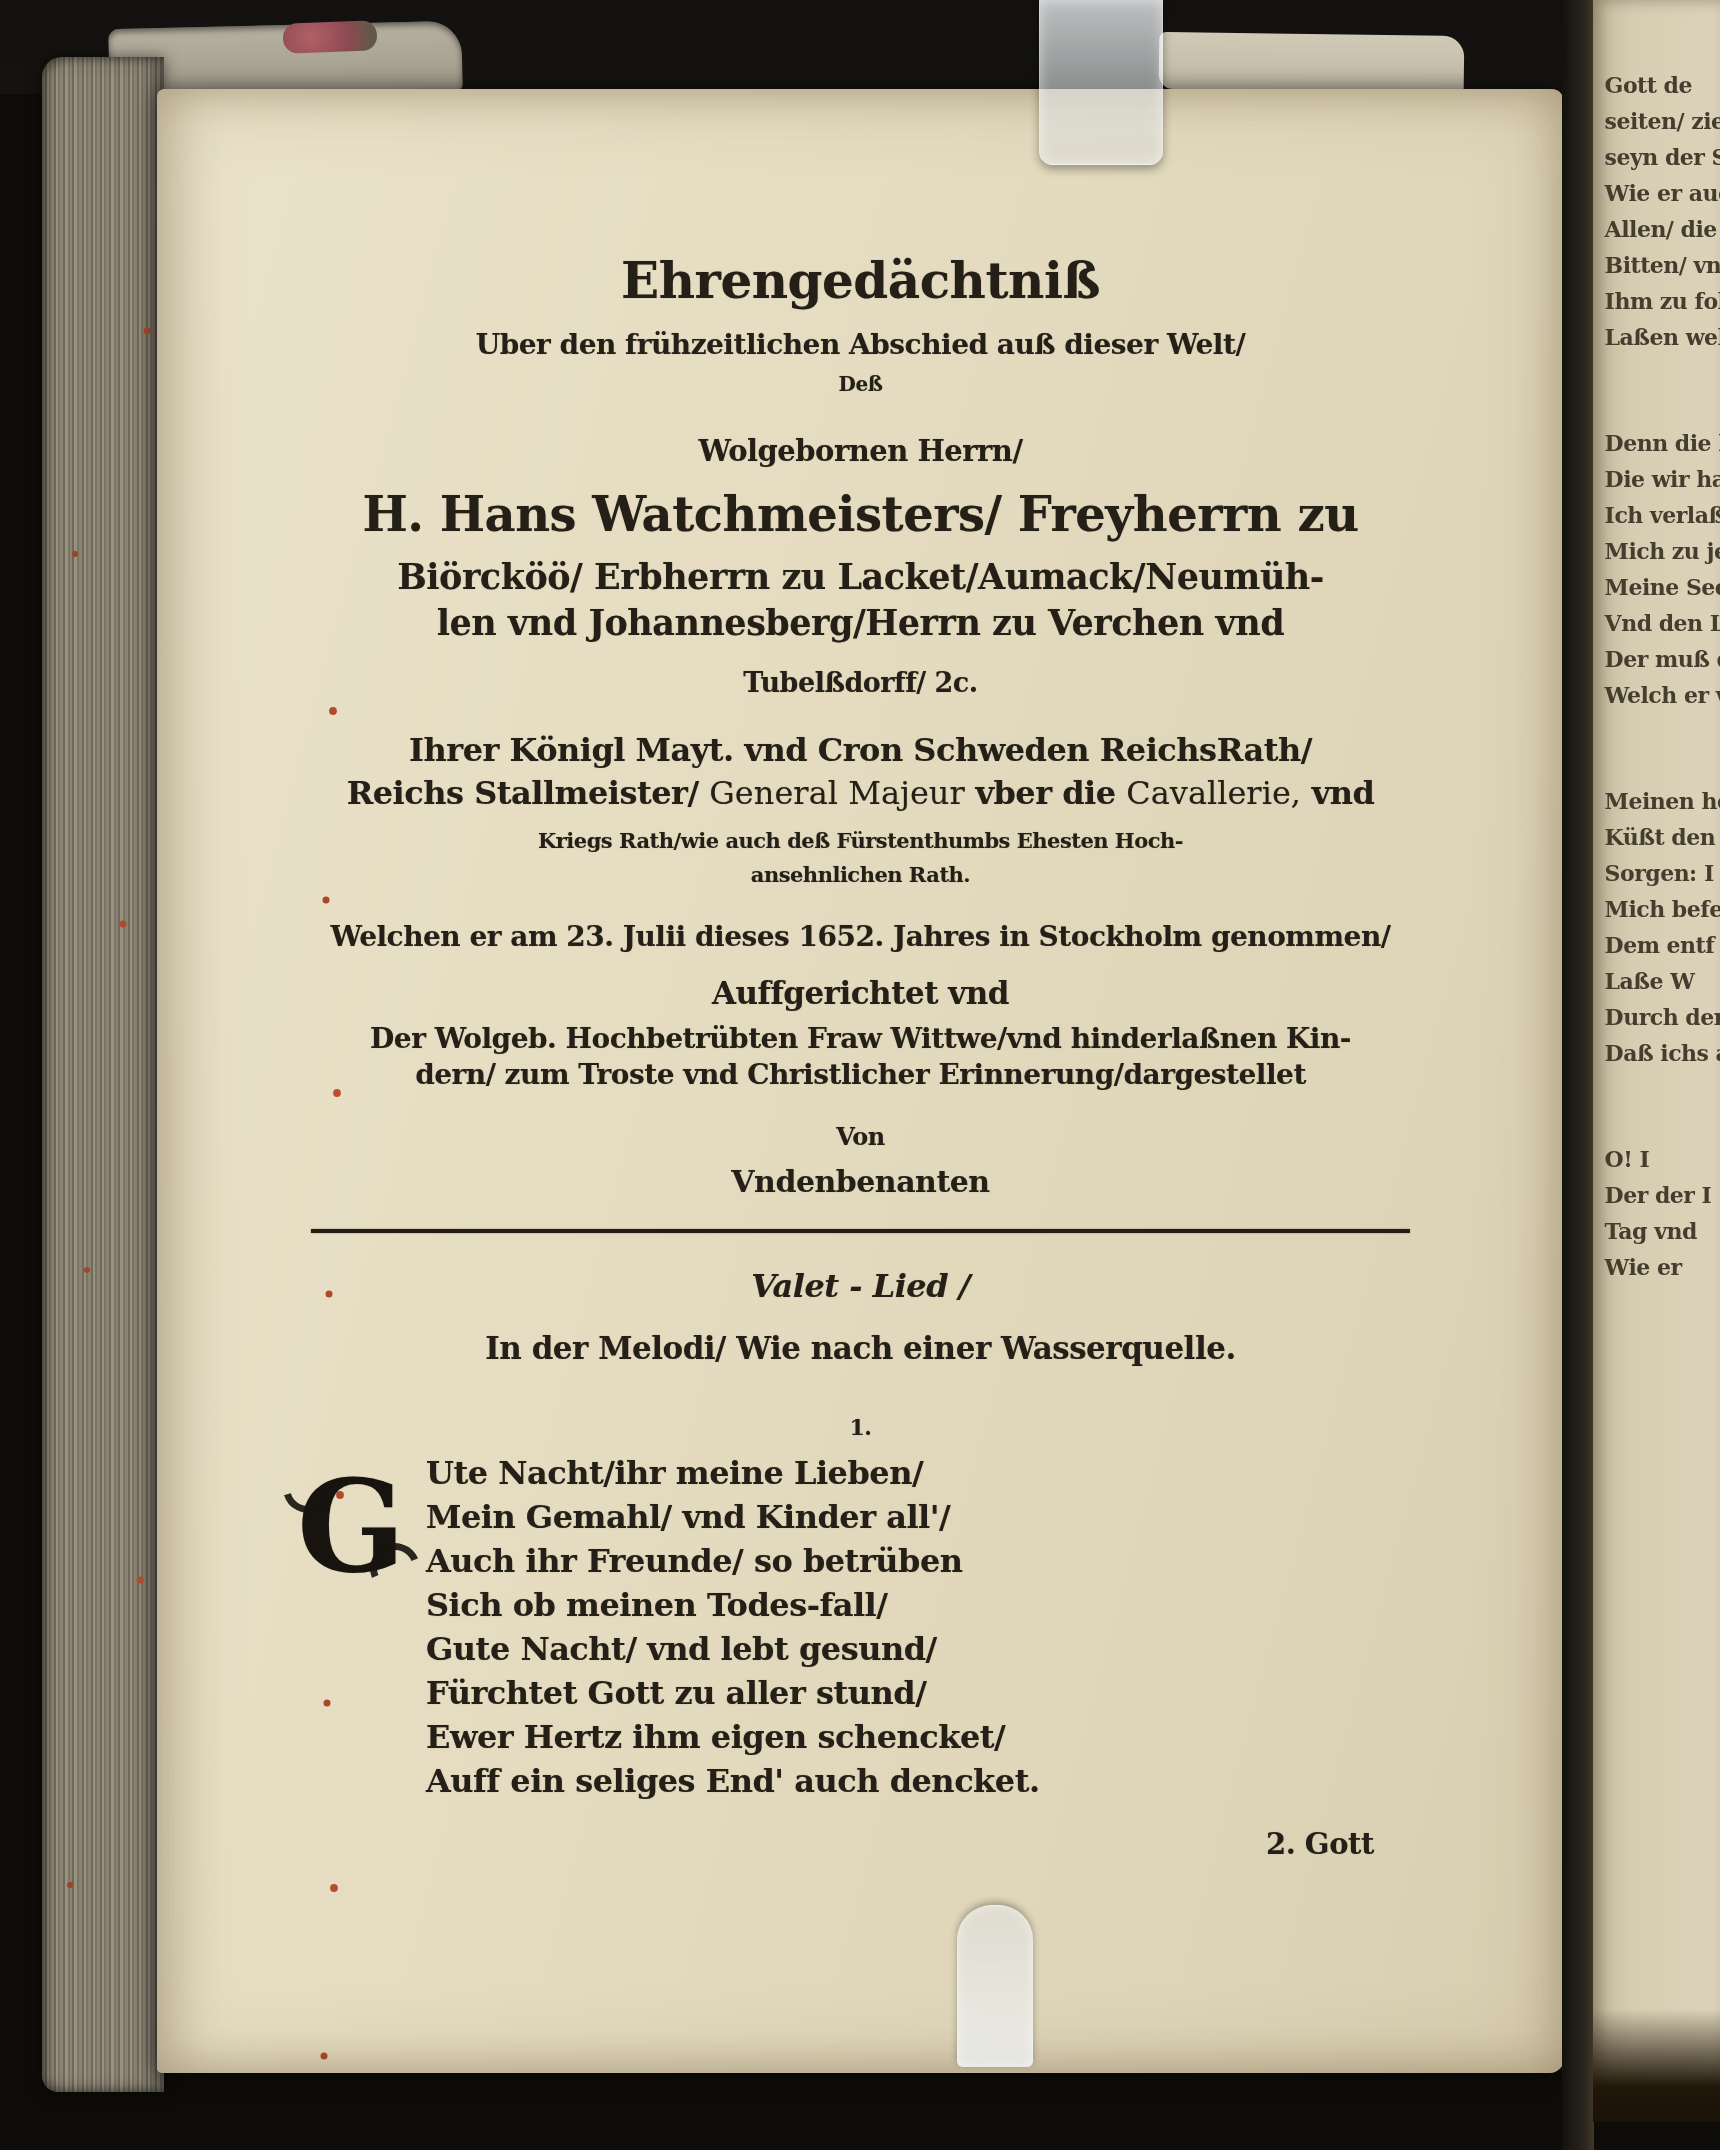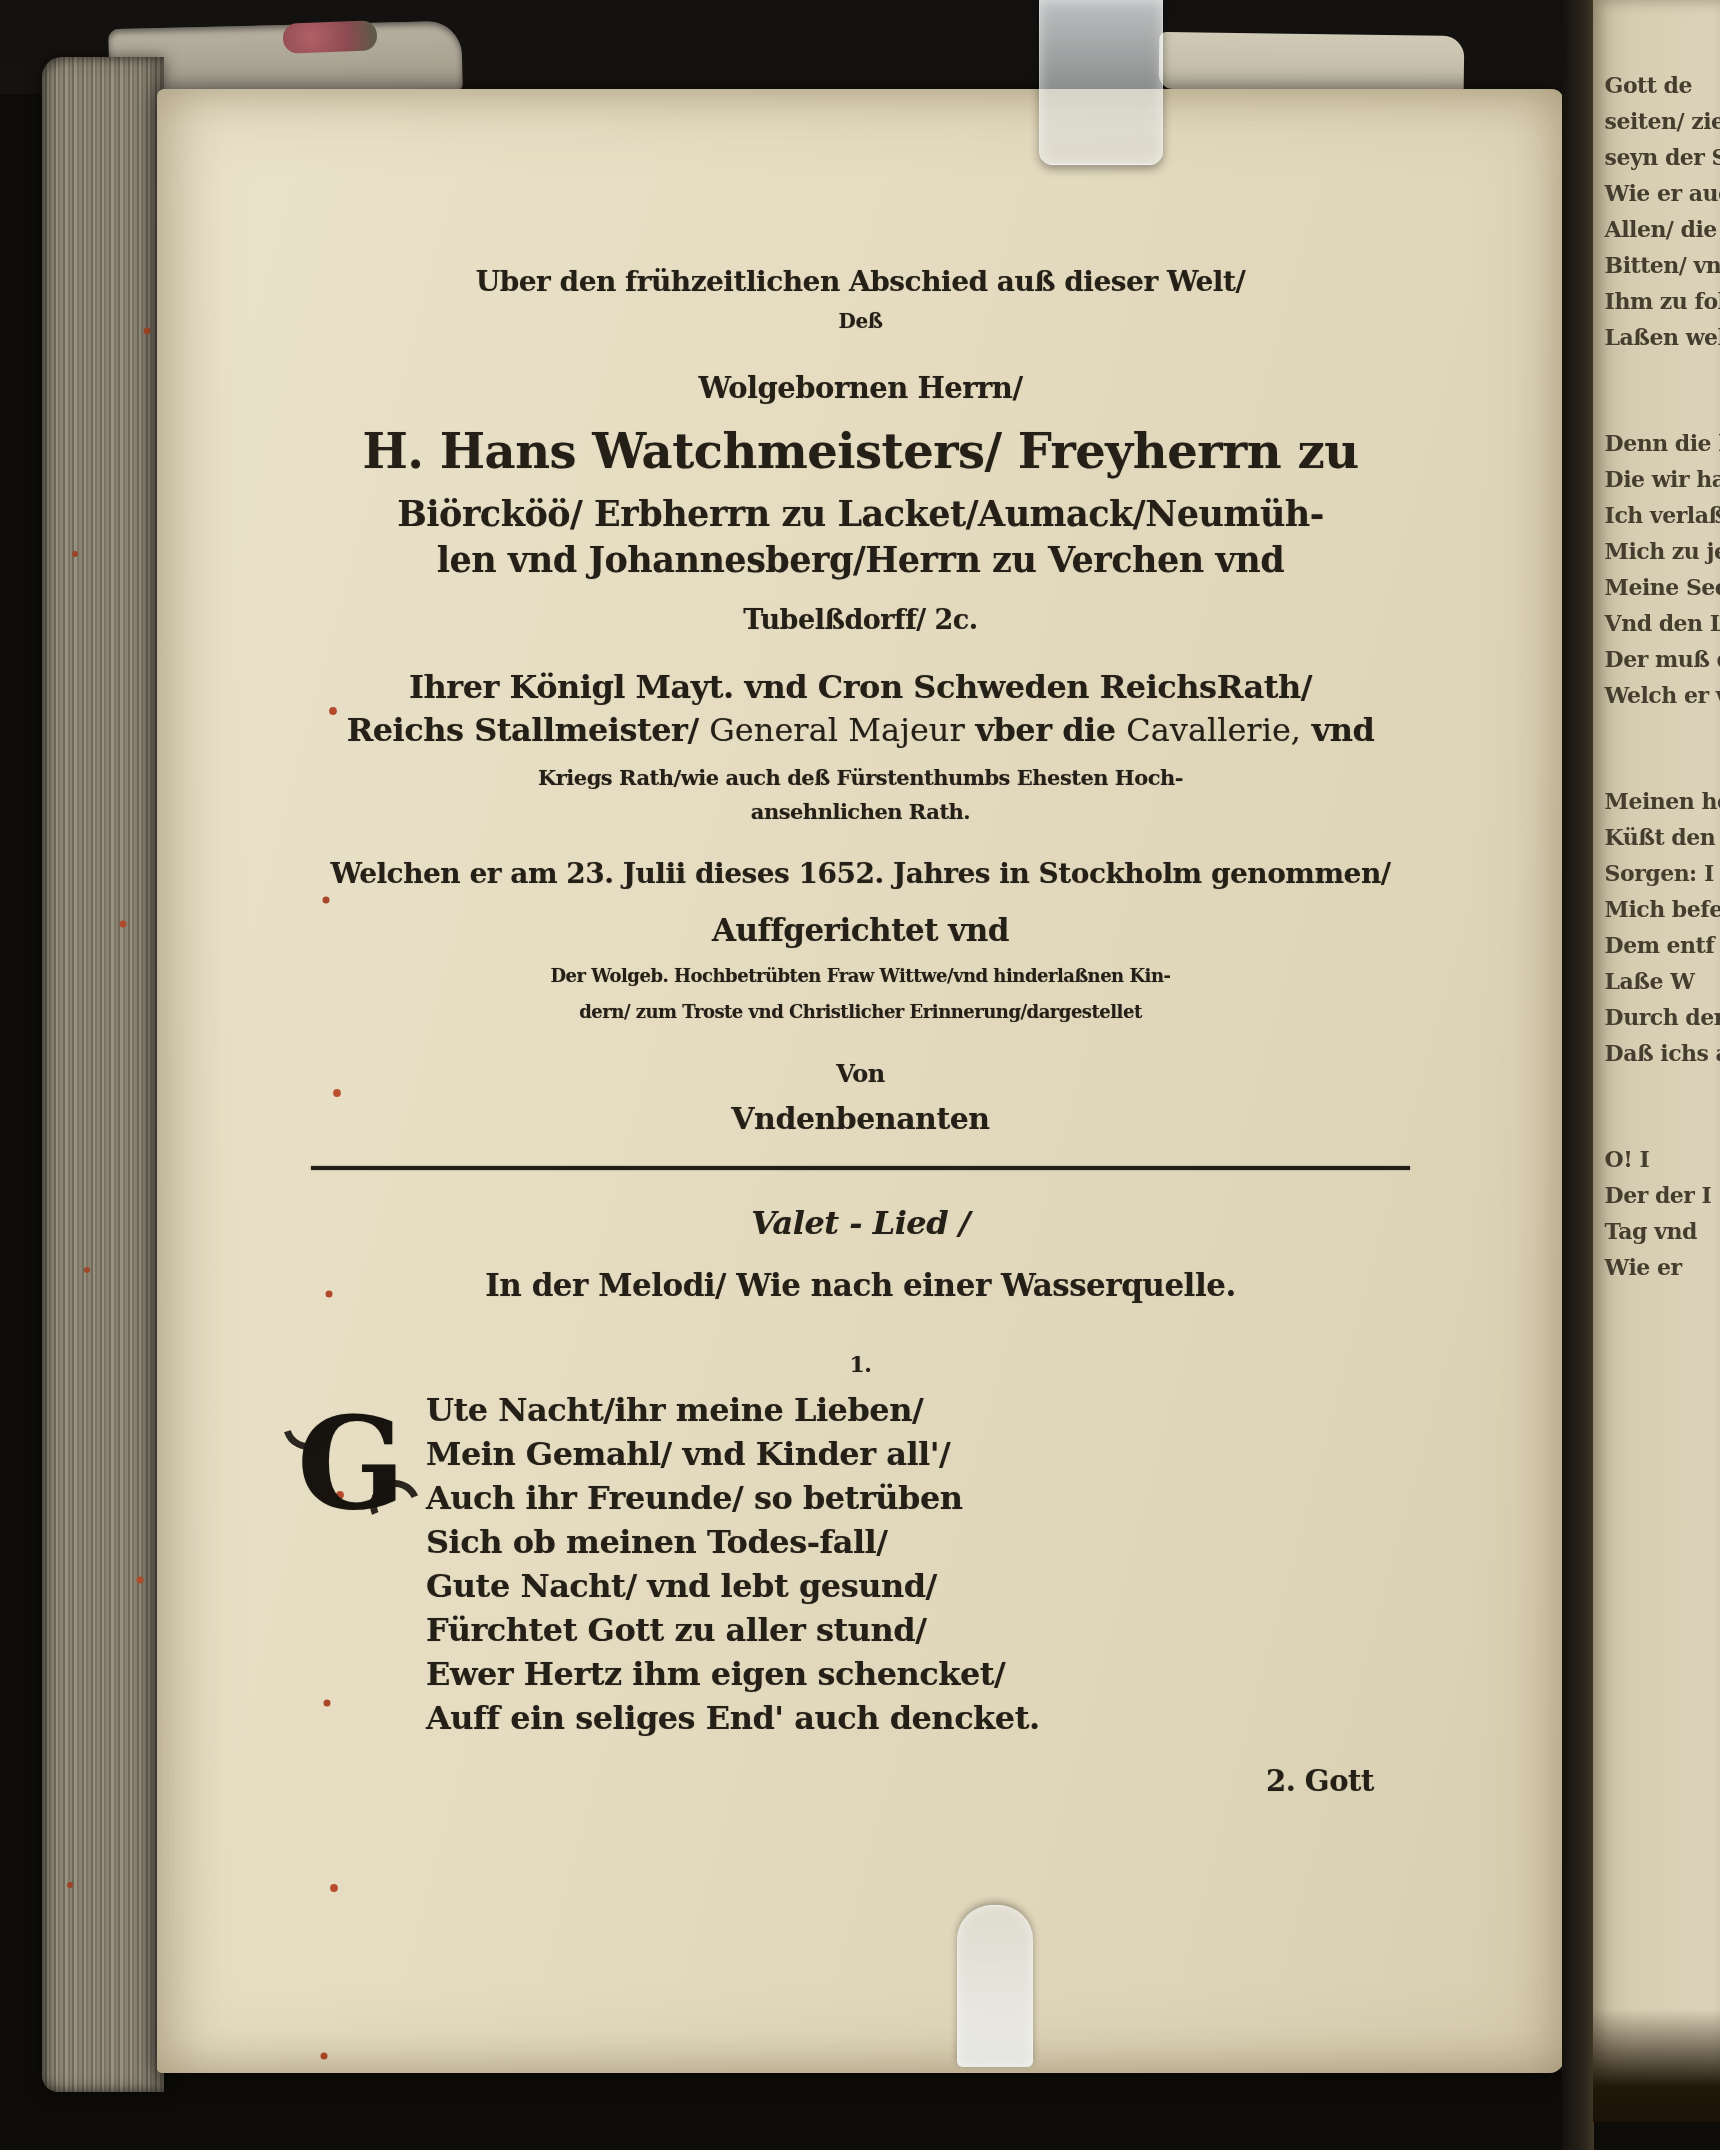--- a/index.html
+++ b/index.html
@@ -53,21 +53,21 @@
   .t-sub     { font-size:28px;  line-height:35px;  margin-top:14.5px; }
   .t-dess    { font-size:20px;  line-height:30.5px;  margin-top:7.3px; }
   .t-wolge   { font-size:29px;  line-height:36px;  margin-top:34px; }
   .t-name    { font-size:48px; line-height:61px; margin-top:14.5px; }
   .t-estate  { font-size:35px;  line-height:46px;  margin-top:9.7px; }
   .t-tubel   { font-size:27px;  line-height:34px;  margin-top:19.4px; }
   .t-koenigl { font-size:32px;  line-height:43px;  margin-top:29px; }
   .t-kriegs  { font-size:21px;  line-height:34px;  margin-top:8.7px; }
   .t-welchen { font-size:28px;  line-height:36px;  margin-top:27px; }
   .t-auffger { font-size:31px;  line-height:29px;  margin-top:24px; }
-  .t-wittwe  { font-size:18px;  line-height:36px;  margin-top:13.6px; }
+  .t-wittwe  { font-size:28px;  line-height:36px;  margin-top:13.6px; }
   .t-von     { font-size:24px;  line-height:30px;  margin-top:29px; }
   .t-vnden   { font-size:30px;  line-height:37px;  margin-top:10.6px; }
   .rule      { width:1099px; height:3.9px; background:#221d15; margin:29px auto 0 auto; box-shadow:0 0 1.5px rgba(35,28,18,.6); }
   .t-valet   { font-size:32px; line-height:60px; margin-top:23px;font-style:italic; }
   .t-melodi  { font-size:31px;  line-height:39px;  margin-top:13.6px; }
   .t-one     { font-size:22px;  line-height:27px;  margin-top:46px; }
 
   .verse { position:relative; margin:9.7px 0 0 269px; text-align:left; width:1041px;
            font-size:32px; line-height:44px; }
   .drop-cap { position:absolute; left:-145px; top:3.9px; width:140px; height:145px;
@@ -113,20 +113,21 @@
   <div class="marble-edge"></div>
   <div class="paper-top-right"></div>
 
   <div class="page-stack-left"></div>
   <div class="stack-speckles"></div>
 
   <div class="main-page">
     <div class="page-speckles"></div>
     <div class="content">
 
+      <div class="t-title ink b">Ehrengedächtniß</div>
       <div class="t-sub ink b">Uber den frühzeitlichen Abschied auß dieser Welt/</div>
       <div class="t-dess ink b">Deß</div>
       <div class="t-wolge ink b">Wolgebornen Herrn/</div>
       <div class="t-name ink b">H. Hans Watchmeisters/ Freyherrn zu</div>
       <div class="t-estate ink b">
         <div>Biörcköö/ Erbherrn zu Lacket/Aumack/Neumüh-</div>
         <div>len vnd Johannesberg/Herrn zu Verchen vnd</div>
       </div>
       <div class="t-tubel ink b">Tubelßdorff/ 2c.</div>
       <div class="t-koenigl ink b">

